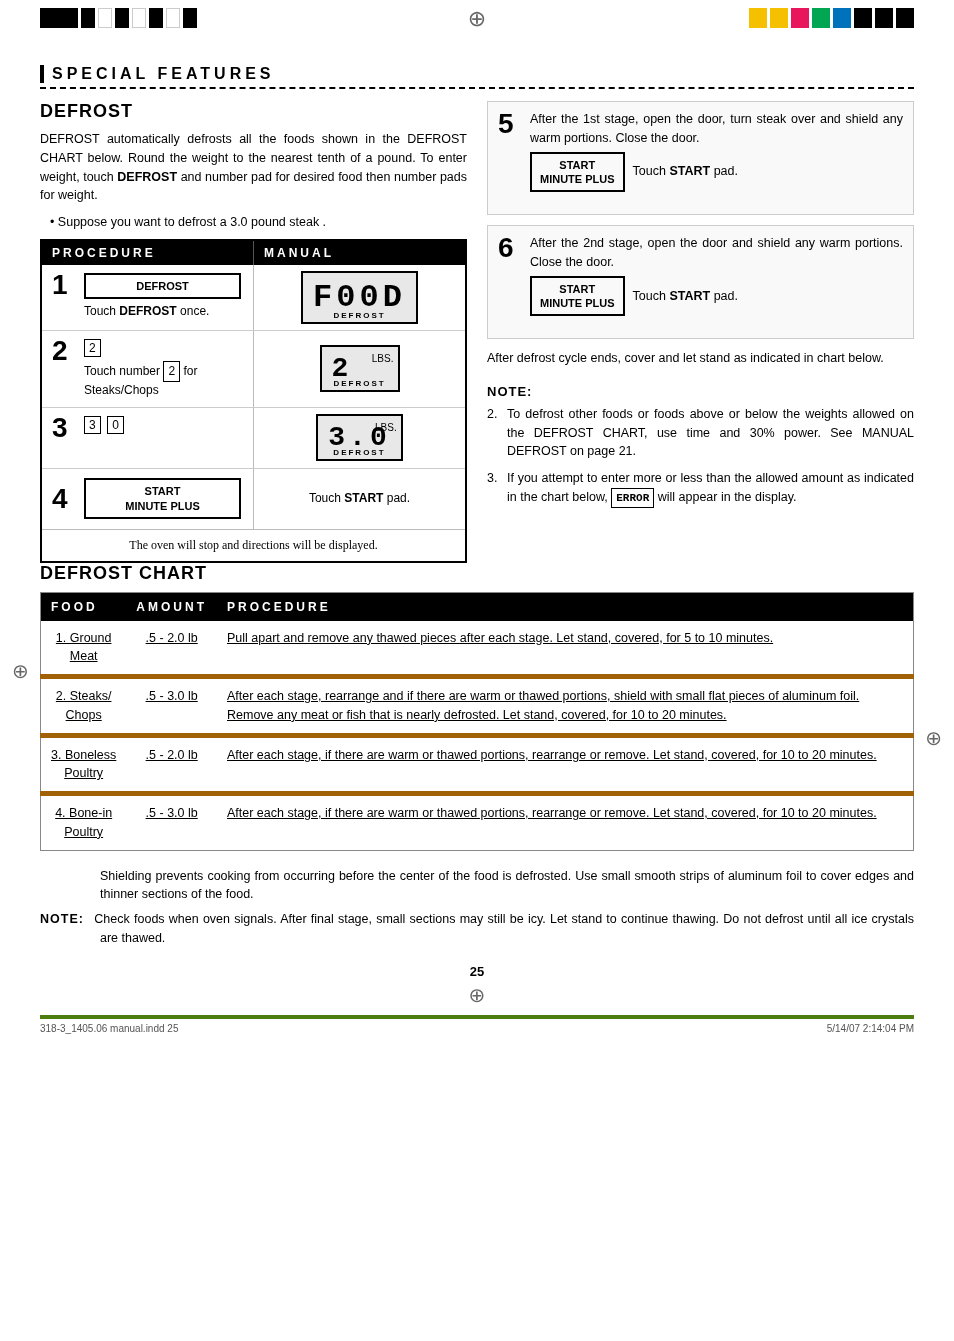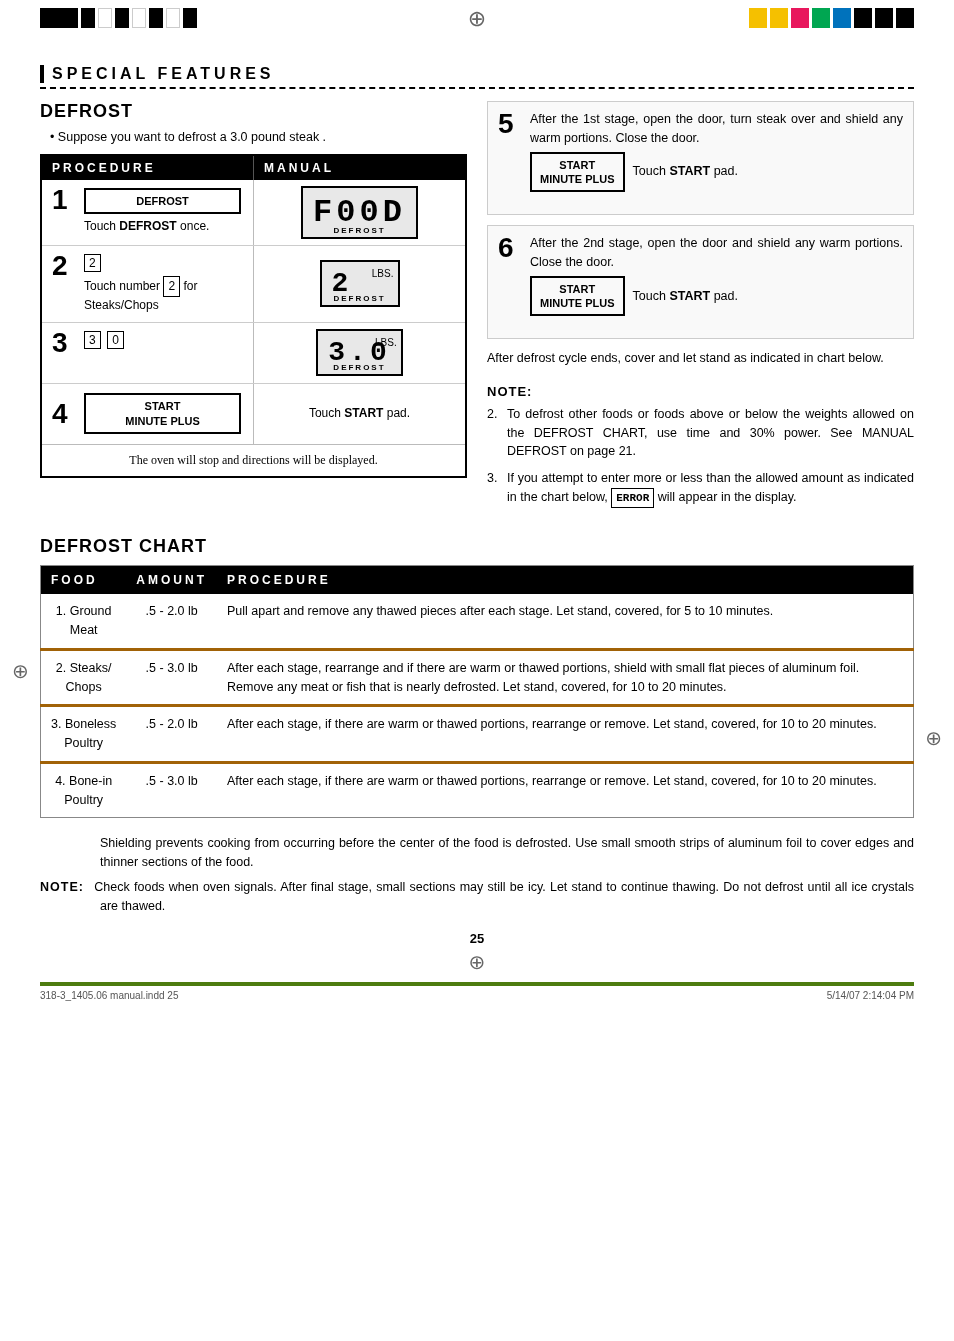--- a/index.html
+++ b/index.html
@@ -247,47 +247,47 @@
       position: relative;
     }
     .note-list li::before {
       content: attr(data-num) '.';
       position: absolute;
       left: 0;
     }
 
     
     .chart-section {
-      margin-top: 20px;
     }
     .chart-heading {
       font-size: 18px;
       font-weight: 900;
       letter-spacing: 1px;
       margin-bottom: 8px;
     }
 
     
     .chart-table {
       width: 100%;
       border-collapse: collapse;
+      text-decoration: underline;
     }
     .chart-table thead tr {
       background: #000;
       color: #fff;
     }
     .chart-table thead th {
       padding: 7px 10px;
       letter-spacing: 3px;
       font-size: 12px;
       text-align: left;
       font-weight: bold;
     }
     .chart-table tbody tr {
-      border-bottom: 3px solid #a16207;
+      border-bottom: 5px solid #a16207;
     }
     .chart-table tbody tr:last-child {
       border-bottom: none;
     }
     .chart-table tbody td {
       padding: 8px 10px;
       font-size: 12.5px;
       line-height: 1.5;
       vertical-align: top;
     }
@@ -414,20 +414,23 @@
     <span>SPECIAL FEATURES</span>
   </div>
   <hr class="section-divider">
 
   <div class="main-content">
 
     <div class="left-col">
 
       <div class="defrost-heading">DEFROST</div>
 
+      <p class="intro-text">
+        DEFROST automatically defrosts all the foods shown in the DEFROST CHART below. Round the weight to the nearest tenth of a pound. To enter weight, touch <strong>DEFROST</strong> and number pad for desired food then number pads for weight.
+      </p>
 
       <p class="bullet-text">
         • <span>Suppose you want to defrost a 3.0 pound steak .</span>
       </p>
 
       <div class="proc-table">
 
         <div class="proc-header">
           <div class="proc-header-cell">PROCEDURE</div>
           <div class="proc-header-cell">MANUAL</div>

